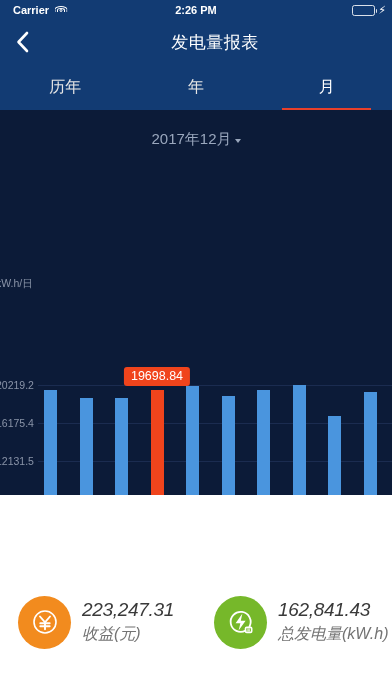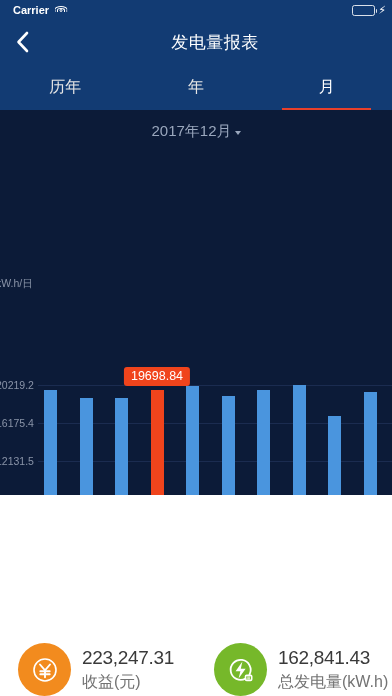--- a/index.html
+++ b/index.html
@@ -39,54 +39,55 @@
   .nav-title{position:absolute;left:0;right:0;text-align:center;color:#fff;font-size:17px;letter-spacing:.5px;padding-left:38px;}
 
   
   .tabs{height:46px;background:#123b73;display:flex;align-items:stretch;}
   .tab{flex:1;display:flex;align-items:center;justify-content:center;color:#e5e5e5;font-size:16px;cursor:pointer;position:relative;}
   .tab.active{color:#ffffff;}
   .tab.active::after{content:"";position:absolute;bottom:0;left:16%;right:16%;height:2px;background:#e8402a;}
 
   
   .chart-panel{background:#0c1b38;height:385px;position:relative;overflow:hidden;}
-  .month-sel{text-align:center;padding-top:12px;color:#9aa7bd;font-size:15px;display:flex;align-items:center;justify-content:center;gap:3px;cursor:pointer;}
+  .month-sel{text-align:center;padding-top:20px;color:#9aa7bd;font-size:15px;display:flex;align-items:center;justify-content:center;gap:3px;cursor:pointer;}
   .caret{width:0;height:0;border-left:3.5px solid transparent;border-right:3.5px solid transparent;border-top:4px solid #9aa7bd;margin-top:3px;}
 
   .plot{position:absolute;left:0;right:0;top:175px;bottom:0;}
   .unit{position:absolute;left:-4px;top:-8px;color:#8a94a8;font-size:10.5px;}
   .ylabel{position:absolute;left:-4px;color:#8a94a8;font-size:10.5px;transform:translateY(-50%);white-space:nowrap;}
   .gridline{position:absolute;left:38px;right:0;height:1px;background:#1b2c50;}
   .bars{position:absolute;left:38px;right:0;top:0;bottom:0;}
   .bar{position:absolute;bottom:0;width:13px;background:#4a95de;border-radius:0;}
   .bar.sel{background:#f0441c;}
   .tooltip{position:absolute;background:#f0441c;color:#fff;font-size:12.5px;padding:2px 7px 3px;border-radius:3px;white-space:nowrap;transform:translateX(-50%);}
 
   
-  .stats{position:absolute;left:0;right:0;top:495px;bottom:0;background:#fff;display:flex;align-items:flex-end;padding-top:53px;}
+  .stats{position:absolute;left:0;right:0;top:495px;bottom:0;background:#fff;display:flex;align-items:center;padding-top:53px;font-style:italic;}
   .stat{flex:1;display:flex;align-items:center;gap:11px;padding-left:18px;}
   .stat-icon{width:53px;height:53px;border-radius:50%;flex:0 0 53px;display:flex;align-items:center;justify-content:center;}
   .ic-money{background:#f28b1e;}
   .ic-power{background:#76b82a;}
   .stat-txt{display:flex;flex-direction:column;gap:3px;}
   .stat-val{font-size:19px;color:#3a3a3a;letter-spacing:-.3px;white-space:nowrap;}
   .stat-lbl{font-size:16px;color:#737373;white-space:nowrap;}
 </style>
 </head>
 <body>
 
 <div class="statusbar">
   <div class="sb-left">
     <span>Carrier</span>
     <span class="wifi">
         <i></i>
         <i></i>
         <i></i>
       </span>
   </div>
+  <div class="sb-center">2:26 PM</div>
   <div class="sb-right">
     <span class="battery">
       <span class="lvl" id="batt-lvl" style="width: 35%;"></span>
     </span>
     <span class="bolt">⚡</span>
   </div>
 </div>
 
 <div class="navbar">
   <div class="back">

